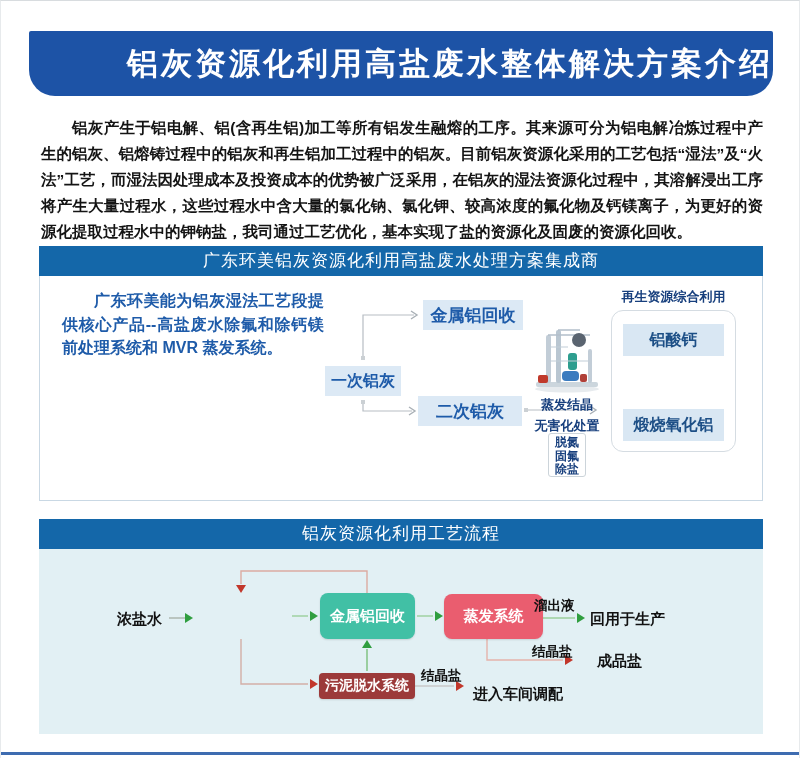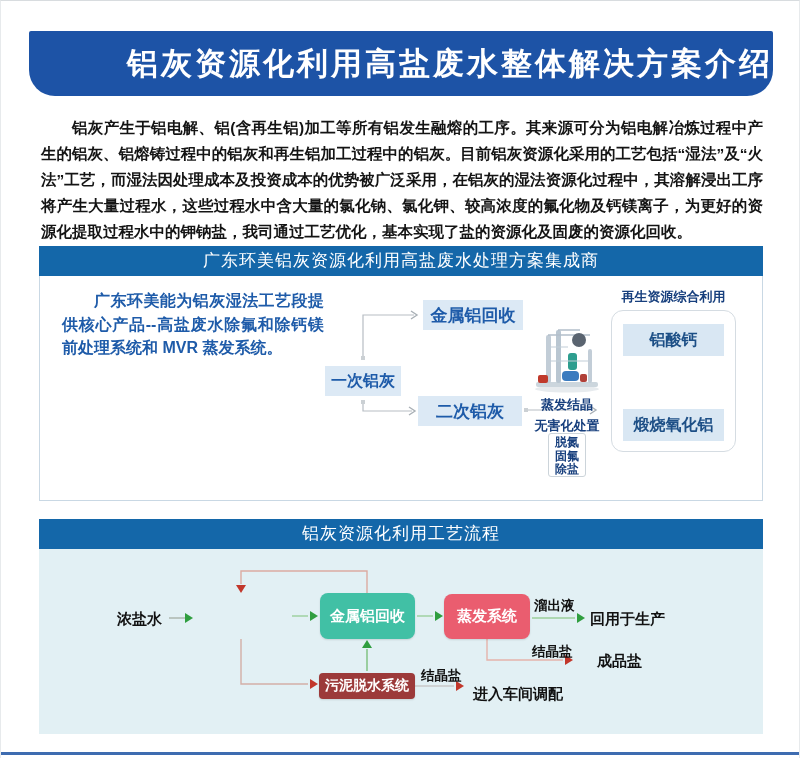--- a/index.html
+++ b/index.html
@@ -84,21 +84,21 @@
   
   #process { top:518px; }
   .process-body { position:relative; height:185px; background:#e2f0f4; }
   .p-box {
     position:absolute; color:#ffffff; font-weight:700; border-radius:8px;
     display:flex; align-items:center; justify-content:center; white-space:nowrap;
     box-shadow:0 1px 2px rgba(0,0,0,0.12);
   }
   .pb-defluor { left:154px; top:44px;  width:97px; height:46px; background:#7291c9; font-size:15px; }
   .pb-hard    { left:281px; top:44px;  width:95px; height:46px; background:#41c0a5; font-size:15px; }
-  .pb-evap    { left:405px; top:45px;  width:86px; height:45px; background:#ea5d6f; font-size:15px; }
+  .pb-evap    { left:405px; top:45px;  width:99px; height:45px; background:#ea5d6f; font-size:15px; }
   .pb-sludge  { left:280px; top:124px; width:96px; height:26px; background:#9c3a3a; font-size:14px; border-radius:4px; }
 
   .p-label { position:absolute; color:#111111; font-weight:700; white-space:nowrap; }
   .pl-input     { left:78px;  top:61px;  font-size:15px; }
   .pl-distill   { left:495px; top:48px;  font-size:13.5px; }
   .pl-reuse     { left:551px; top:61px;  font-size:15px; }
   .pl-crystal1  { left:493px; top:94px;  font-size:13.5px; }
   .pl-prodsalt  { left:558px; top:103px; font-size:15px; }
   .pl-crystal2  { left:382px; top:118px; font-size:13.5px; }
   .pl-workshop  { left:434px; top:136px; font-size:15px; }

